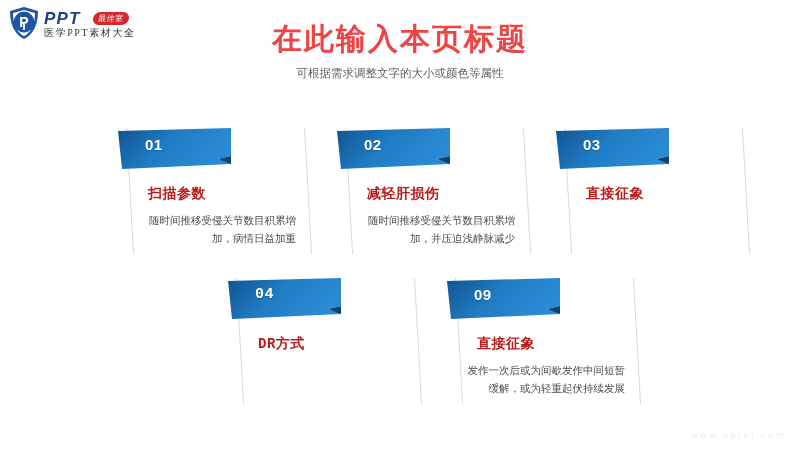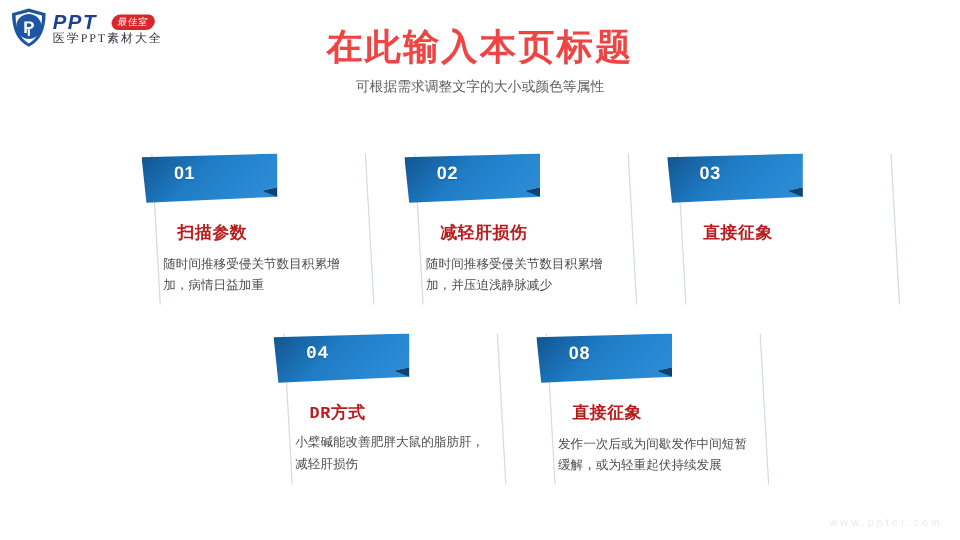--- a/index.html
+++ b/index.html
@@ -70,21 +70,21 @@
     text-shadow:0 1px 1px rgba(0,0,0,.22);
   }
 
   .c-title{
     position:absolute; left:30px; top:57px;
     font-size:14px; font-weight:bold; color:#b91c1c;
     letter-spacing:.5px; white-space:nowrap;
   }
   .c-body{
     position:absolute; left:18px; top:84px; width:160px;
-    font-size:10.5px; color:#4c4c4c; line-height:17.5px;
+    font-size:10.5px; color:#4c4c4c; line-height:17.5px;text-align:right;
   }
 
   
   #card-0{ left:118px; top:128px; }
   #card-1{ left:337px; top:128px; }
   #card-2{ left:556px; top:128px; }
   
   #card-3{ left:228px; top:278px;font-family:Liberation Mono, monospace; }
   #card-4{ left:447px; top:278px; }
 
@@ -173,30 +173,29 @@
   <span class="rule left"></span>
   <span class="rule right"></span>
   <span class="ribbon">
     <svg width="120" height="42" viewBox="0 0 120 42">
       <path d="M0 3 L113 0 L113 28 L100 31 L113 35 L113 36 L4 41 Z" fill="url(#g0)"></path>
       <path d="M100 31 L113 28 L113 36 Z" fill="#0d4373"></path>
     </svg>
     <span class="num">04</span>
   </span>
   <div class="c-title">DR方式</div>
-  <div class="c-body">小檗碱能改善肥胖大鼠的脂肪肝，减轻肝损伤</div>
 </div>
 
 <div class="card" id="card-4">
   <span class="rule left"></span>
   <span class="rule right"></span>
   <span class="ribbon">
     <svg width="120" height="42" viewBox="0 0 120 42">
       <path d="M0 3 L113 0 L113 28 L100 31 L113 35 L113 36 L4 41 Z" fill="url(#g0)"></path>
       <path d="M100 31 L113 28 L113 36 Z" fill="#0d4373"></path>
     </svg>
-    <span class="num">08</span>
+    <span class="num">09</span>
   </span>
   <div class="c-title">直接征象</div>
   <div class="c-body">发作一次后或为间歇发作中间短暂缓解，或为轻重起伏持续发展</div>
 </div>
 
 <div id="watermark">www.ppter.com</div>
 
 </body></html>

